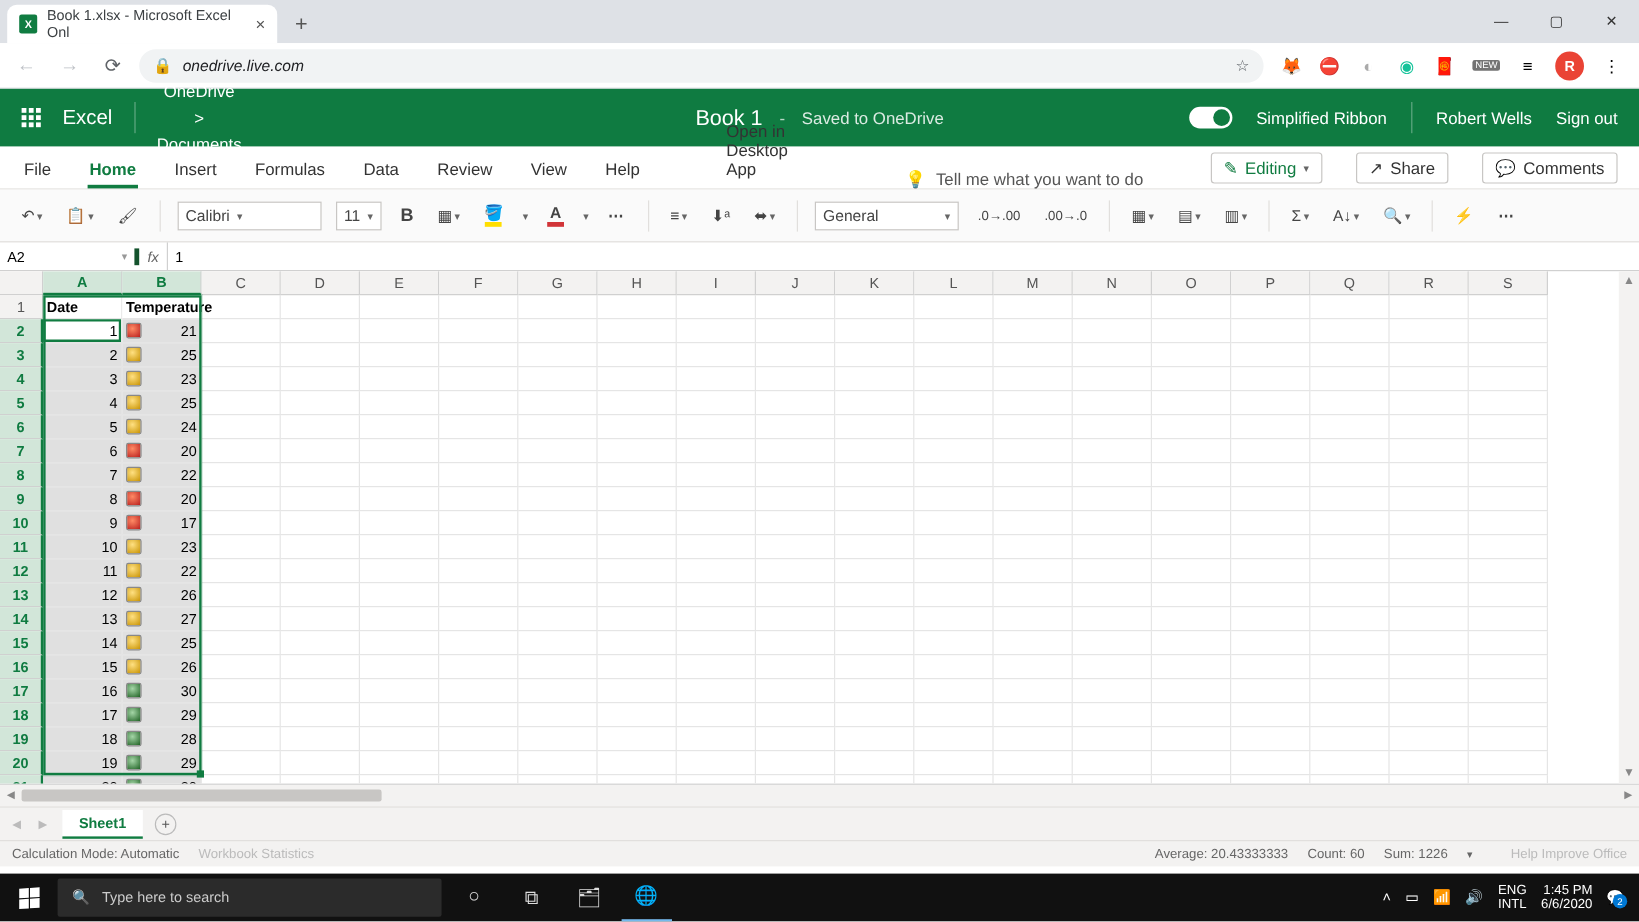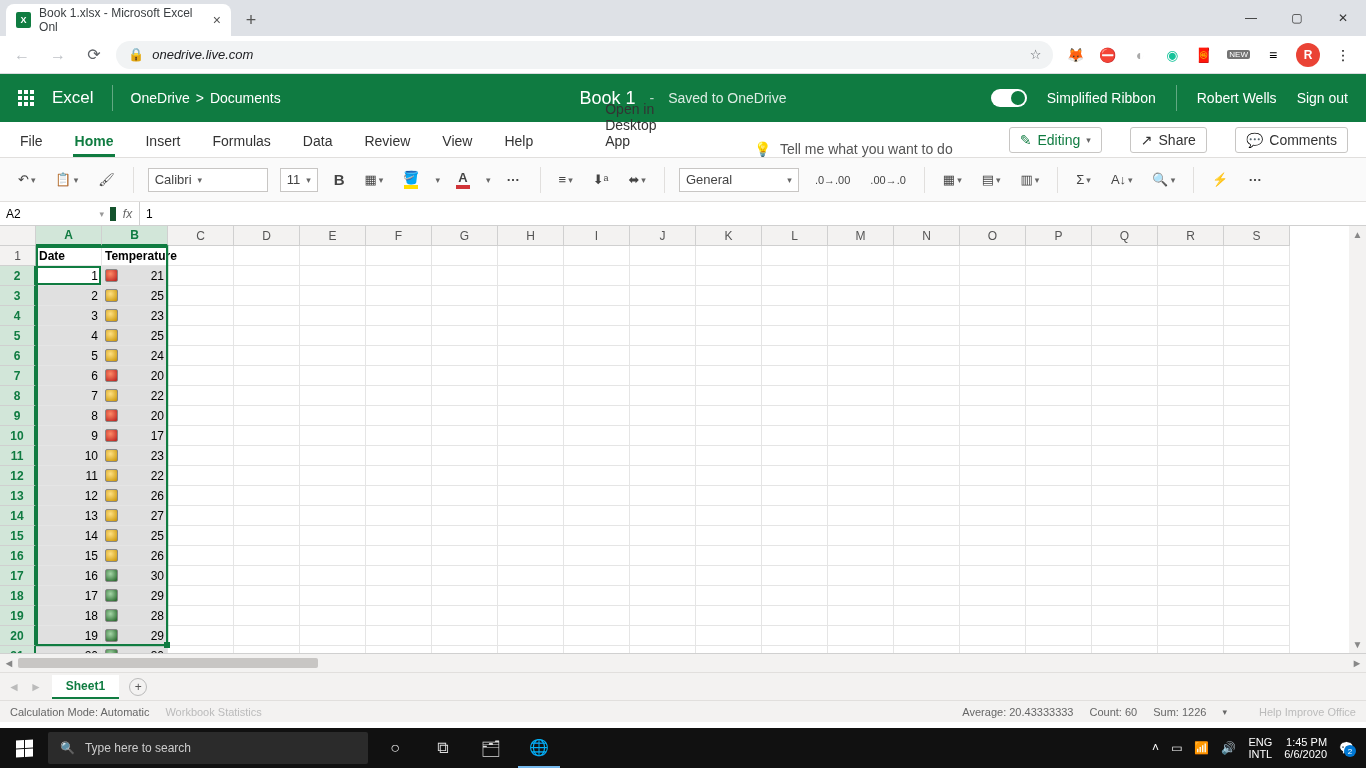--- a/index.html
+++ b/index.html
@@ -24,21 +24,21 @@
   .ext { display:flex; gap:14px; align-items:center; padding:0 6px;}
   .ext .ico { width:18px; height:18px; display:flex; align-items:center; justify-content:center; font-size:14px; }
   .ext .cnew{ font-size:8px; color:#fff; background:#737373; padding:0 2px; border-radius:2px; position:relative;}
   .profile-dot{ width:24px;height:24px;border-radius:50%;background:#ea4335;color:#fff;display:flex;align-items:center;justify-content:center;font-size:12px;font-weight:600;}
 
   
   .xltitle { height:48px; background:#0f7b41; color:#fff; display:flex; align-items:center; padding:0 18px; gap:18px; font-size:14px;}
   .waffle { display:grid; grid-template-columns:repeat(3,4px); grid-template-rows:repeat(3,4px); gap:2px;}
   .waffle span{background:#fff;}
   .xltitle .brand{font-size:17px;font-weight:400;}
-  .xltitle .crumb{display:flex;gap:6px;align-items:center;}
+  .xltitle .crumb{display:flex;gap:6px;align-items:center;flex-direction:column;}
   .xltitle .center{position:absolute;left:50%;transform:translateX(-50%);display:flex;align-items:center;gap:14px;}
   .xltitle .docname{font-size:18px;}
   .xltitle .dash{opacity:.7;}
   .xltitle .saved{opacity:.85;}
   .xltitle .right{margin-left:auto;display:flex;align-items:center;gap:20px;}
   .toggle{width:36px;height:18px;background:#fff;border-radius:9px;position:relative;}
   .toggle::after{content:"";position:absolute;right:2px;top:2px;width:14px;height:14px;background:#0f7b41;border-radius:50%;}
   .vdiv{width:1px;height:26px;background:rgba(255,255,255,.35);}
 
   
@@ -61,21 +61,21 @@
   .bold{font-weight:bold;font-size:15px;}
   .fill-swatch{width:14px;height:4px;background:#ffde00;display:block;}
   .fontcolor-swatch{width:14px;height:4px;background:#d13438;display:block;}
   .drop{font-size:9px;color:#666;}
   .moredots{font-weight:bold;letter-spacing:2px;}
   .vsep{width:1px;height:26px;background:#e1dfdd;margin:0 2px;}
   .fmtbox{width:120px;justify-content:space-between;}
 
   
   .fxbar{height:24px;border-bottom:1px solid #d0d0d0;display:flex;align-items:center;font-size:12px;}
-  .namebox{width:116px;border-right:6px solid #14532d;padding:0 6px;display:flex;align-items:center;justify-content:space-between;}
+  .namebox{width:116px;border-right:4px solid #14532d;padding:0 6px;display:flex;align-items:center;justify-content:space-between;}
   .namebox .drop{color:#999;}
   .fx{width:24px;text-align:center;font-style:italic;color:#666;border-right:1px solid #d0d0d0;height:100%;display:flex;align-items:center;justify-content:center;}
   .fxinput{flex:1;padding:0 6px;}
 
   
   .gridwrap{position:relative;height:428px;overflow:hidden;border-bottom:1px solid #d0d0d0;}
   .grid{display:grid;grid-template-columns:36px repeat(19,66px);}
   .ch,.rh,.corner{background:#f3f2f1;border-right:1px solid #d0d0d0;border-bottom:1px solid #d0d0d0;font-size:12px;color:#555;display:flex;align-items:center;justify-content:center;height:20px;}
   .corner{background:#f3f2f1;}
   .ch.sel{background:#d2e6d9;color:#0f7b41;font-weight:600;border-bottom:2px solid #107c41;}

